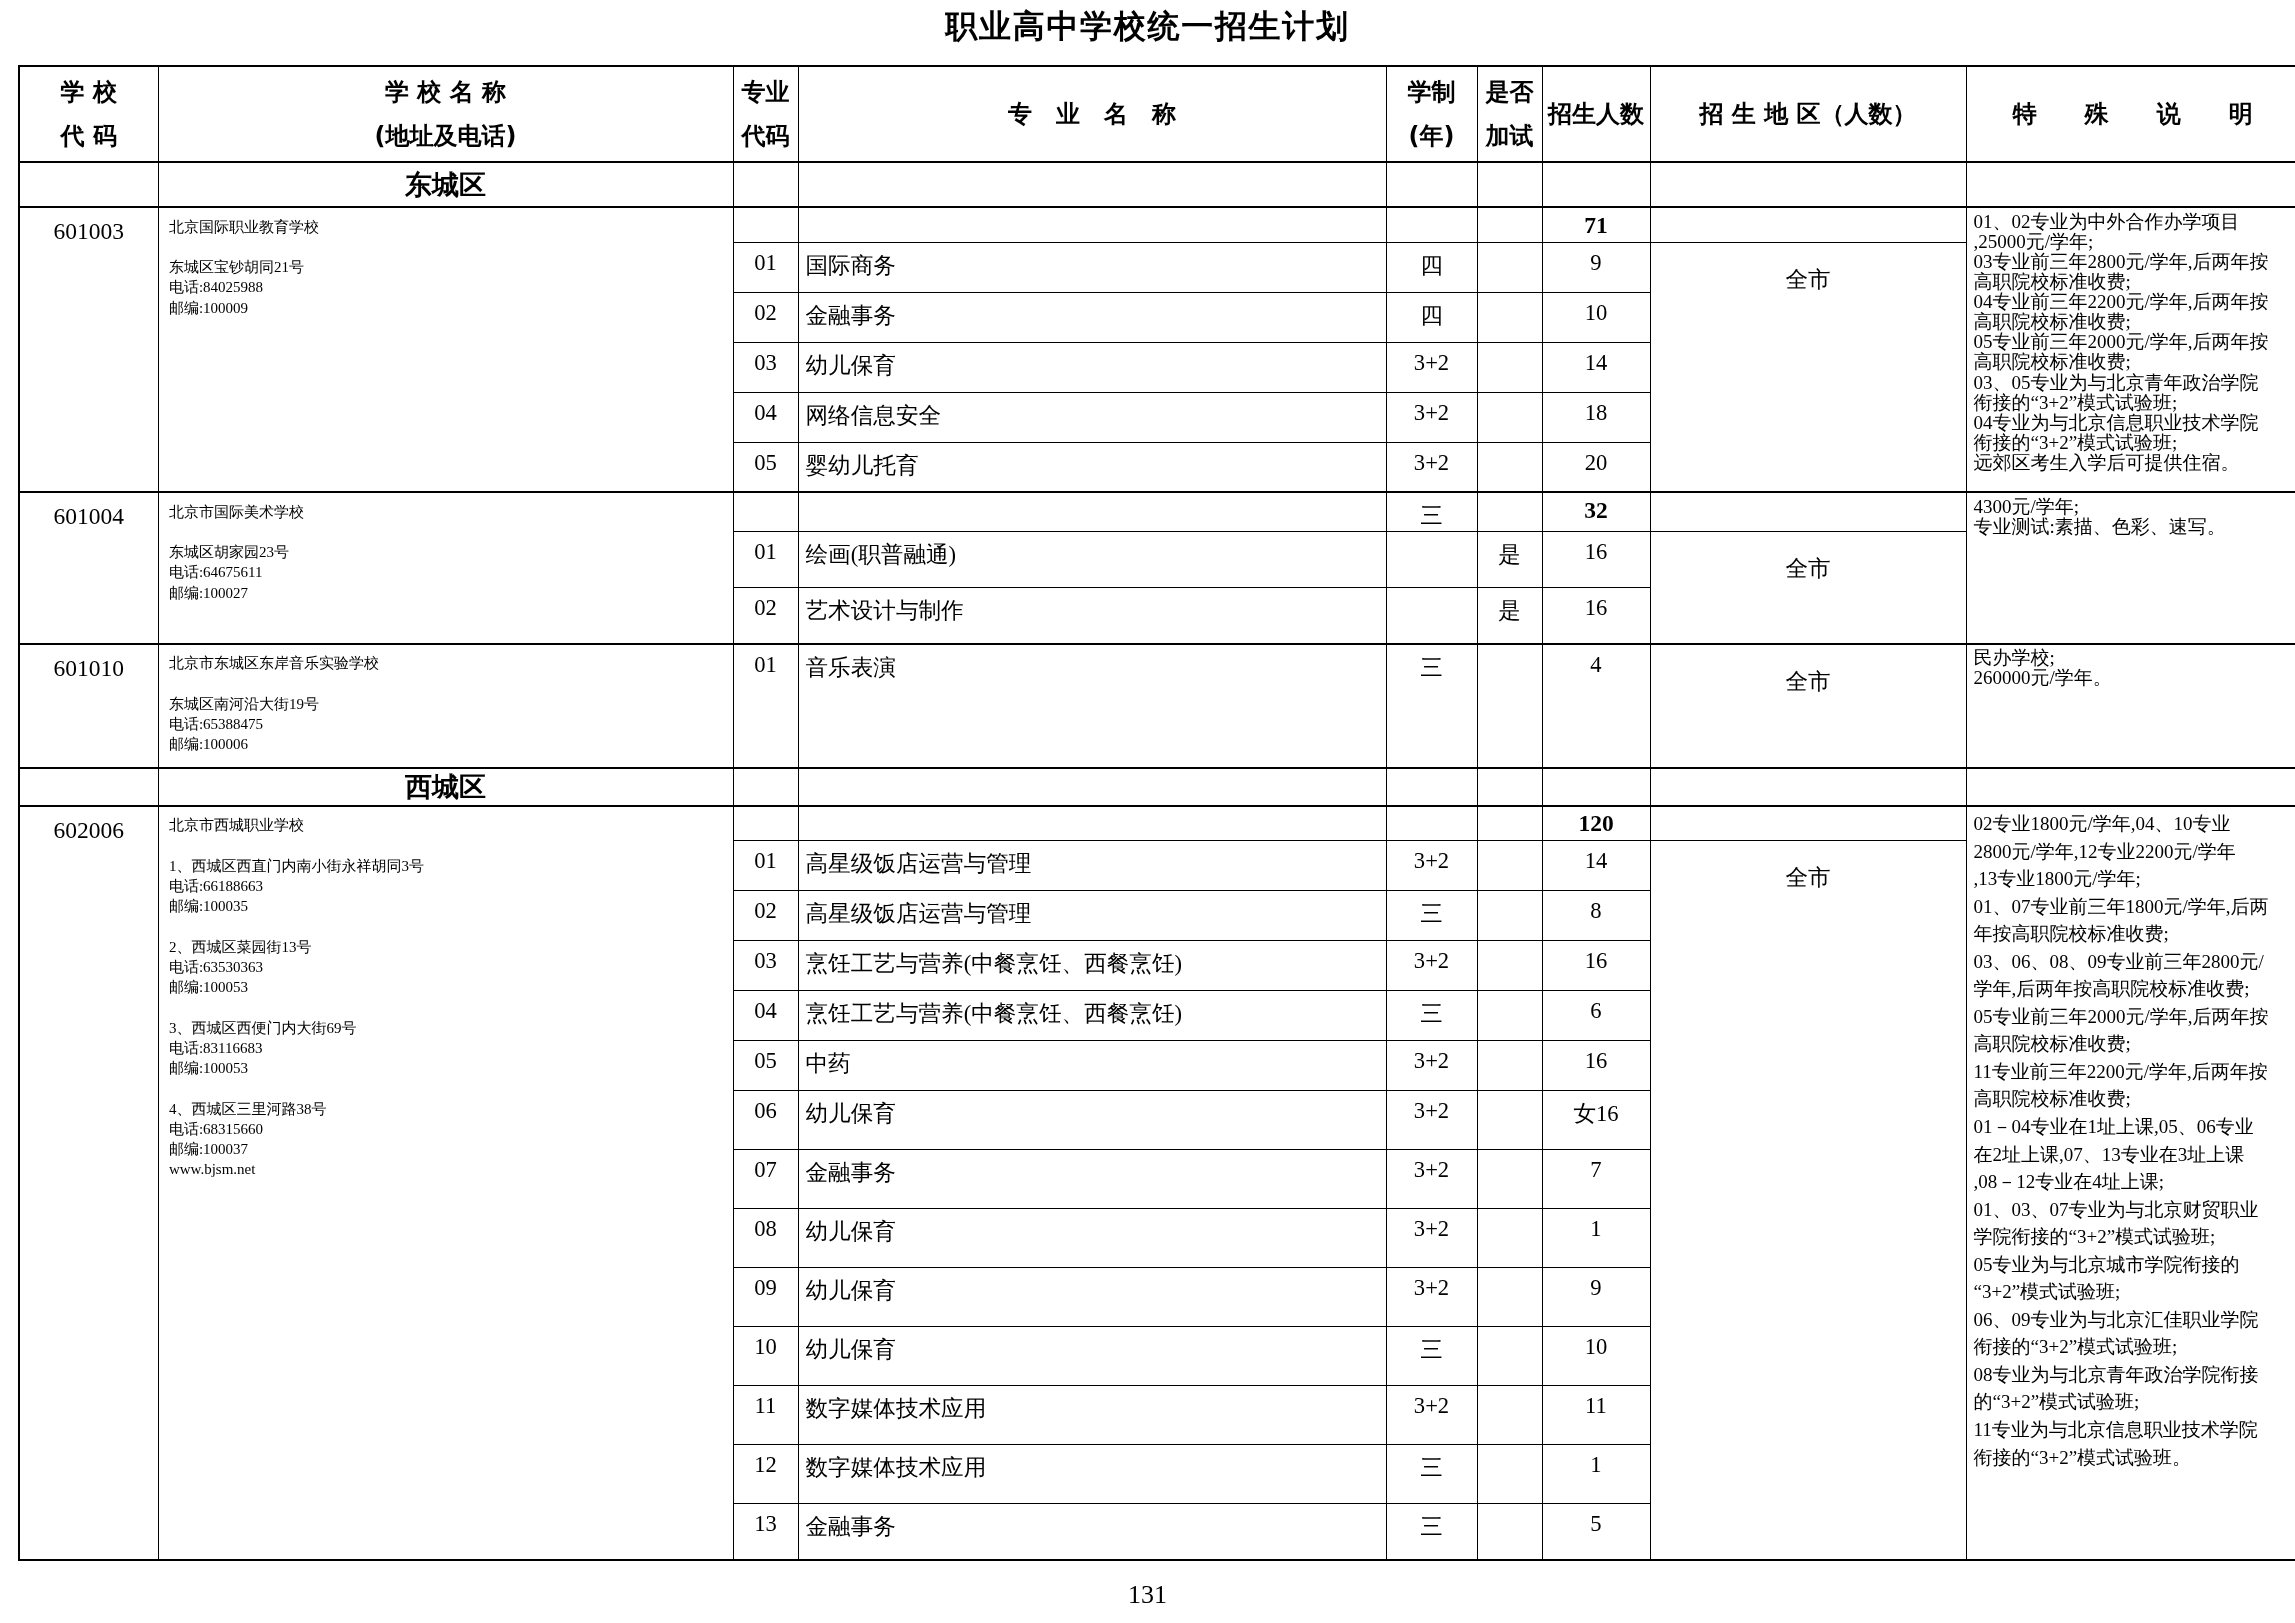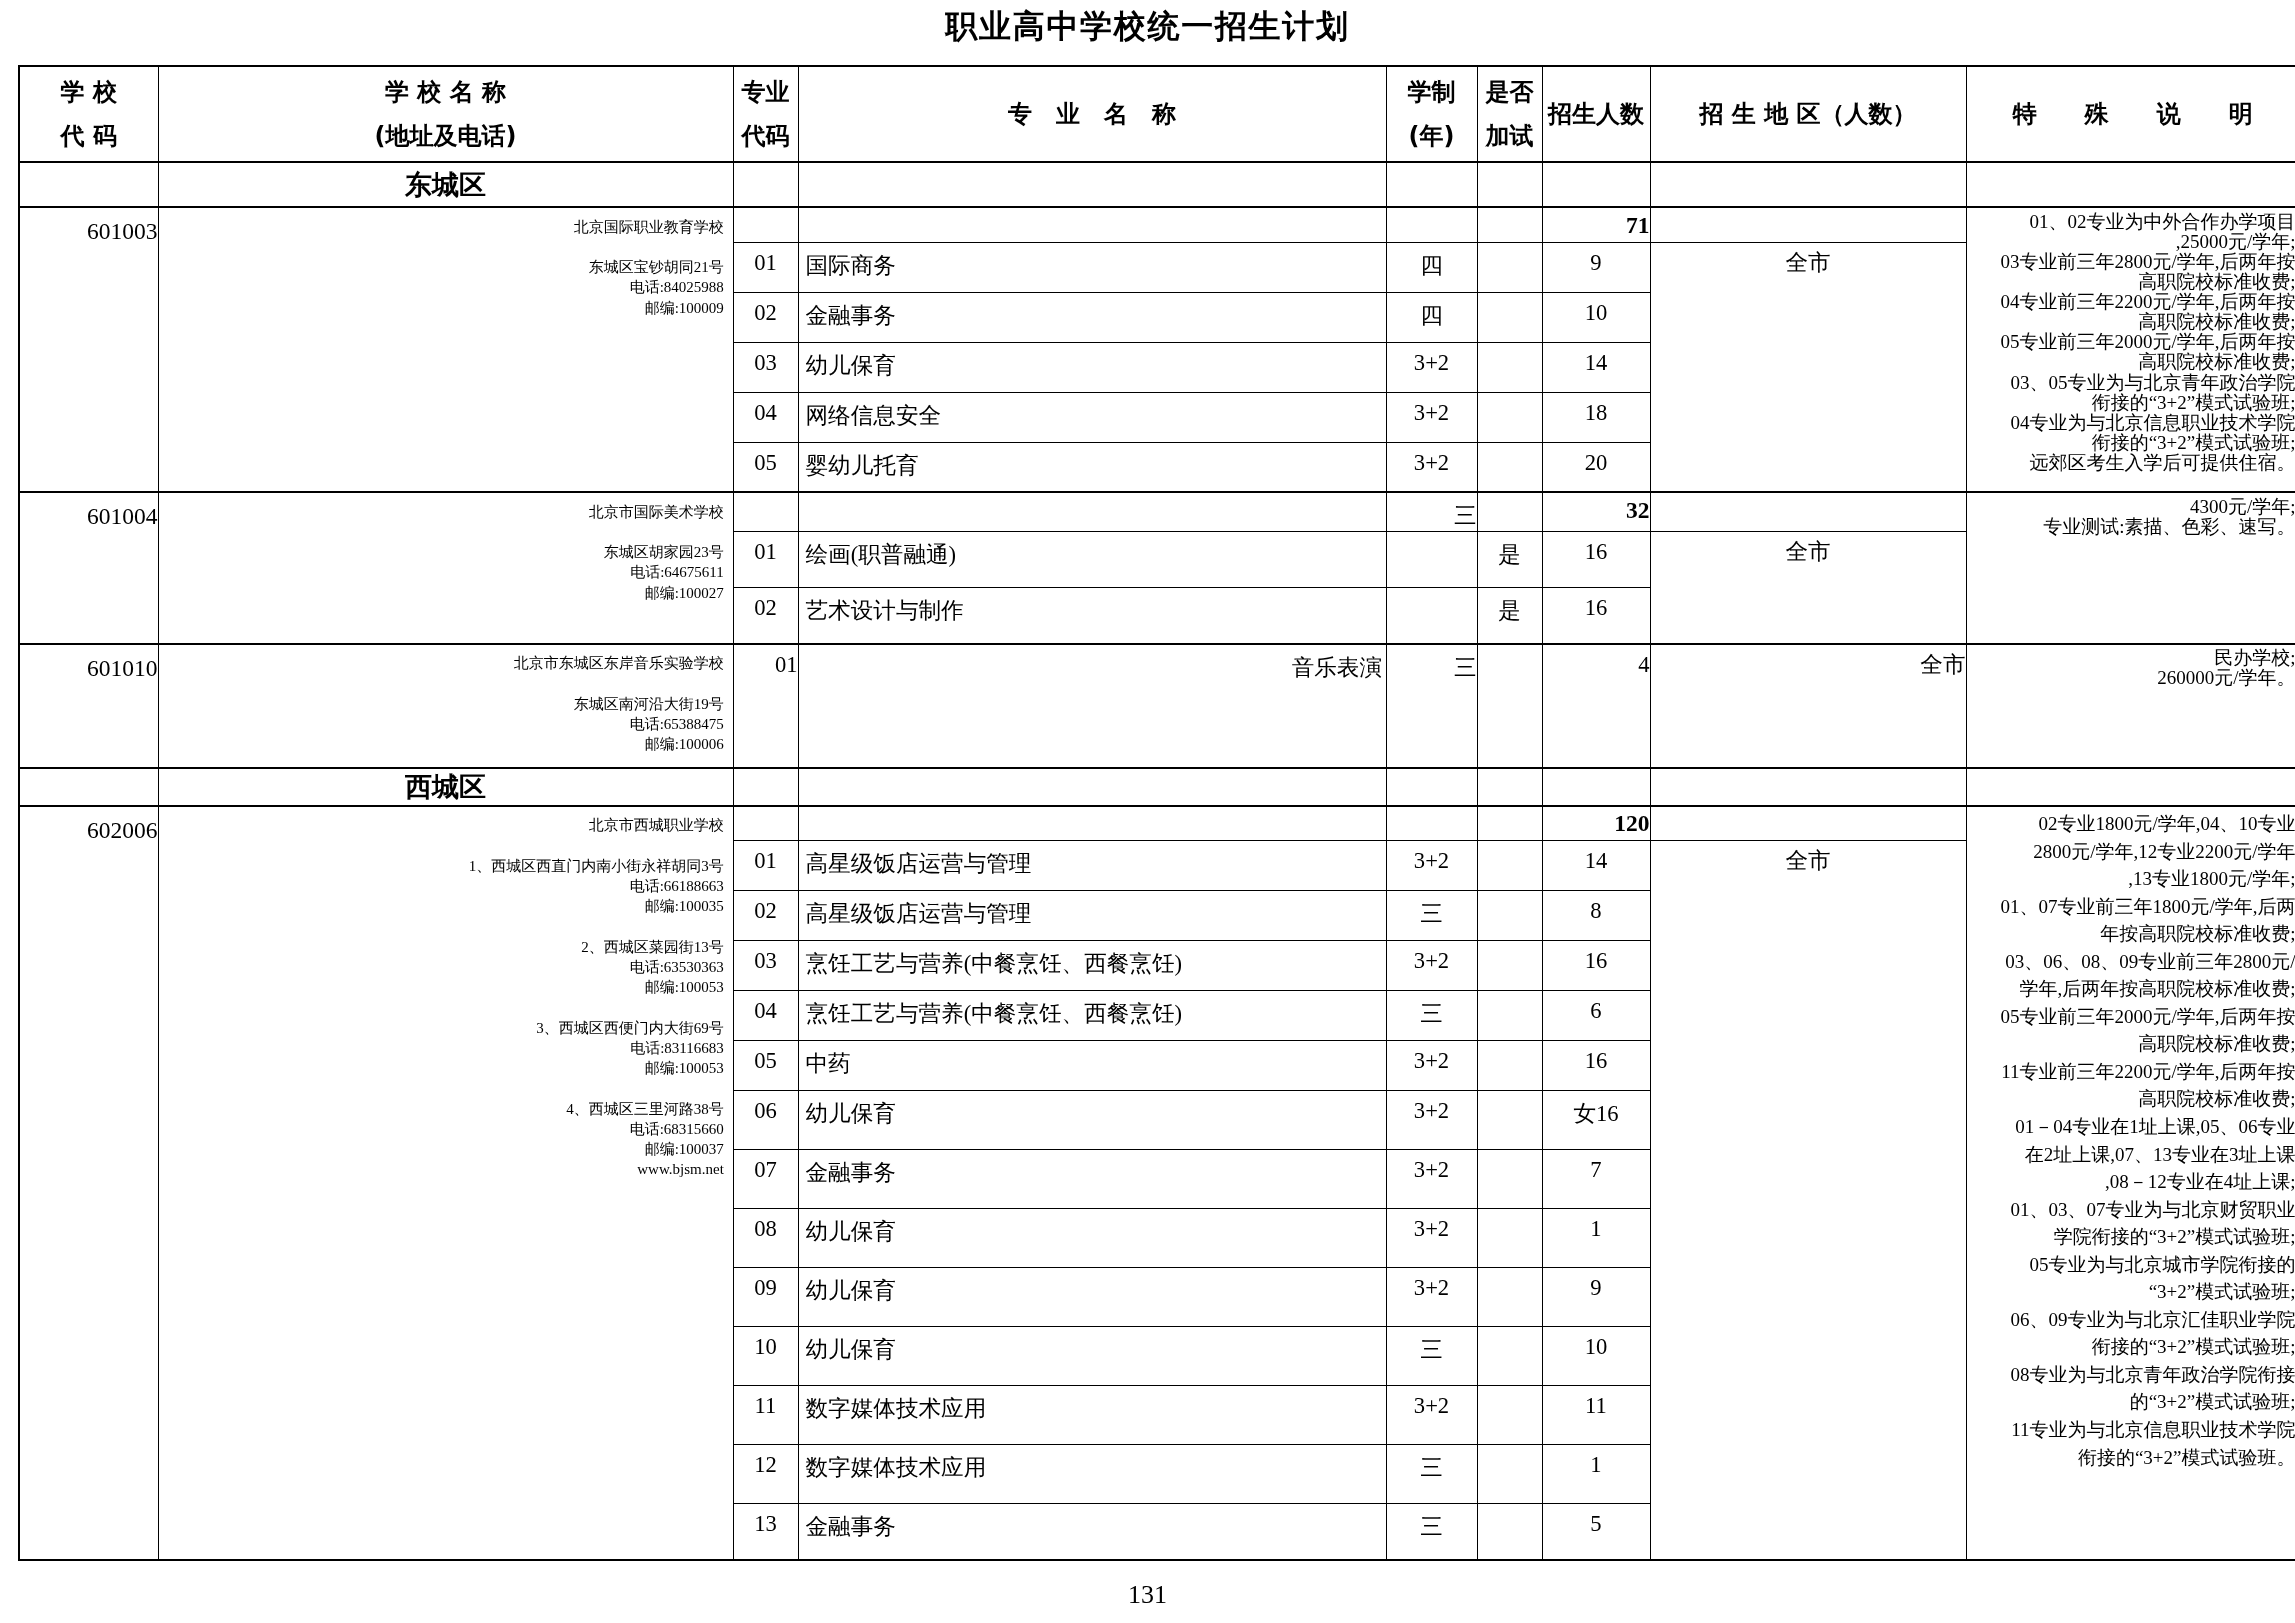--- a/index.html
+++ b/index.html
@@ -26,29 +26,29 @@
   }
   td { vertical-align:top; font-size:22.6px; }
   tr.region-row td {
     border-top:2.6px solid #000; border-bottom:2.6px solid #000;
     vertical-align:middle;
   }
   .region-label {
     font-family:"DejaVu Sans","Liberation Sans",sans-serif;
     font-weight:bold; font-size:27px; text-align:center;
   }
-  tr.block-start td { border-top:2.6px solid #000;text-align:right; }
+  tr.block-start td { border-top:2.6px solid #000; }
   .school-code { text-align:center; padding-top:10.4px; font-size:23.5px; }
   .school-info {
     padding:8.7px 8.7px 0 10.4px; white-space:pre-line; line-height:1.35; font-size:15px;
   }
   .cell-center { text-align:center; padding-top:7px; }
   .major-name { padding:7px 3.5px 0 7px; }
   .total-enroll { font-weight:bold; text-align:center; padding-top:3.5px; font-size:23.5px;margin-top:13px; }
-  .region-scope { text-align:center; padding-top:4px; }
+  .region-scope { text-align:center; padding-top:21px; }
   .notes {
     padding:3.5px 3.5px 0 7px; white-space:pre-line;
     font-size:19px; line-height:1.06;
   }
   .notes-loose { line-height:1.45; }
   .page-number {
     position:absolute; top:1580px; left:0; width:100%;
     text-align:center; font-size:26px;
   }
 </style>

